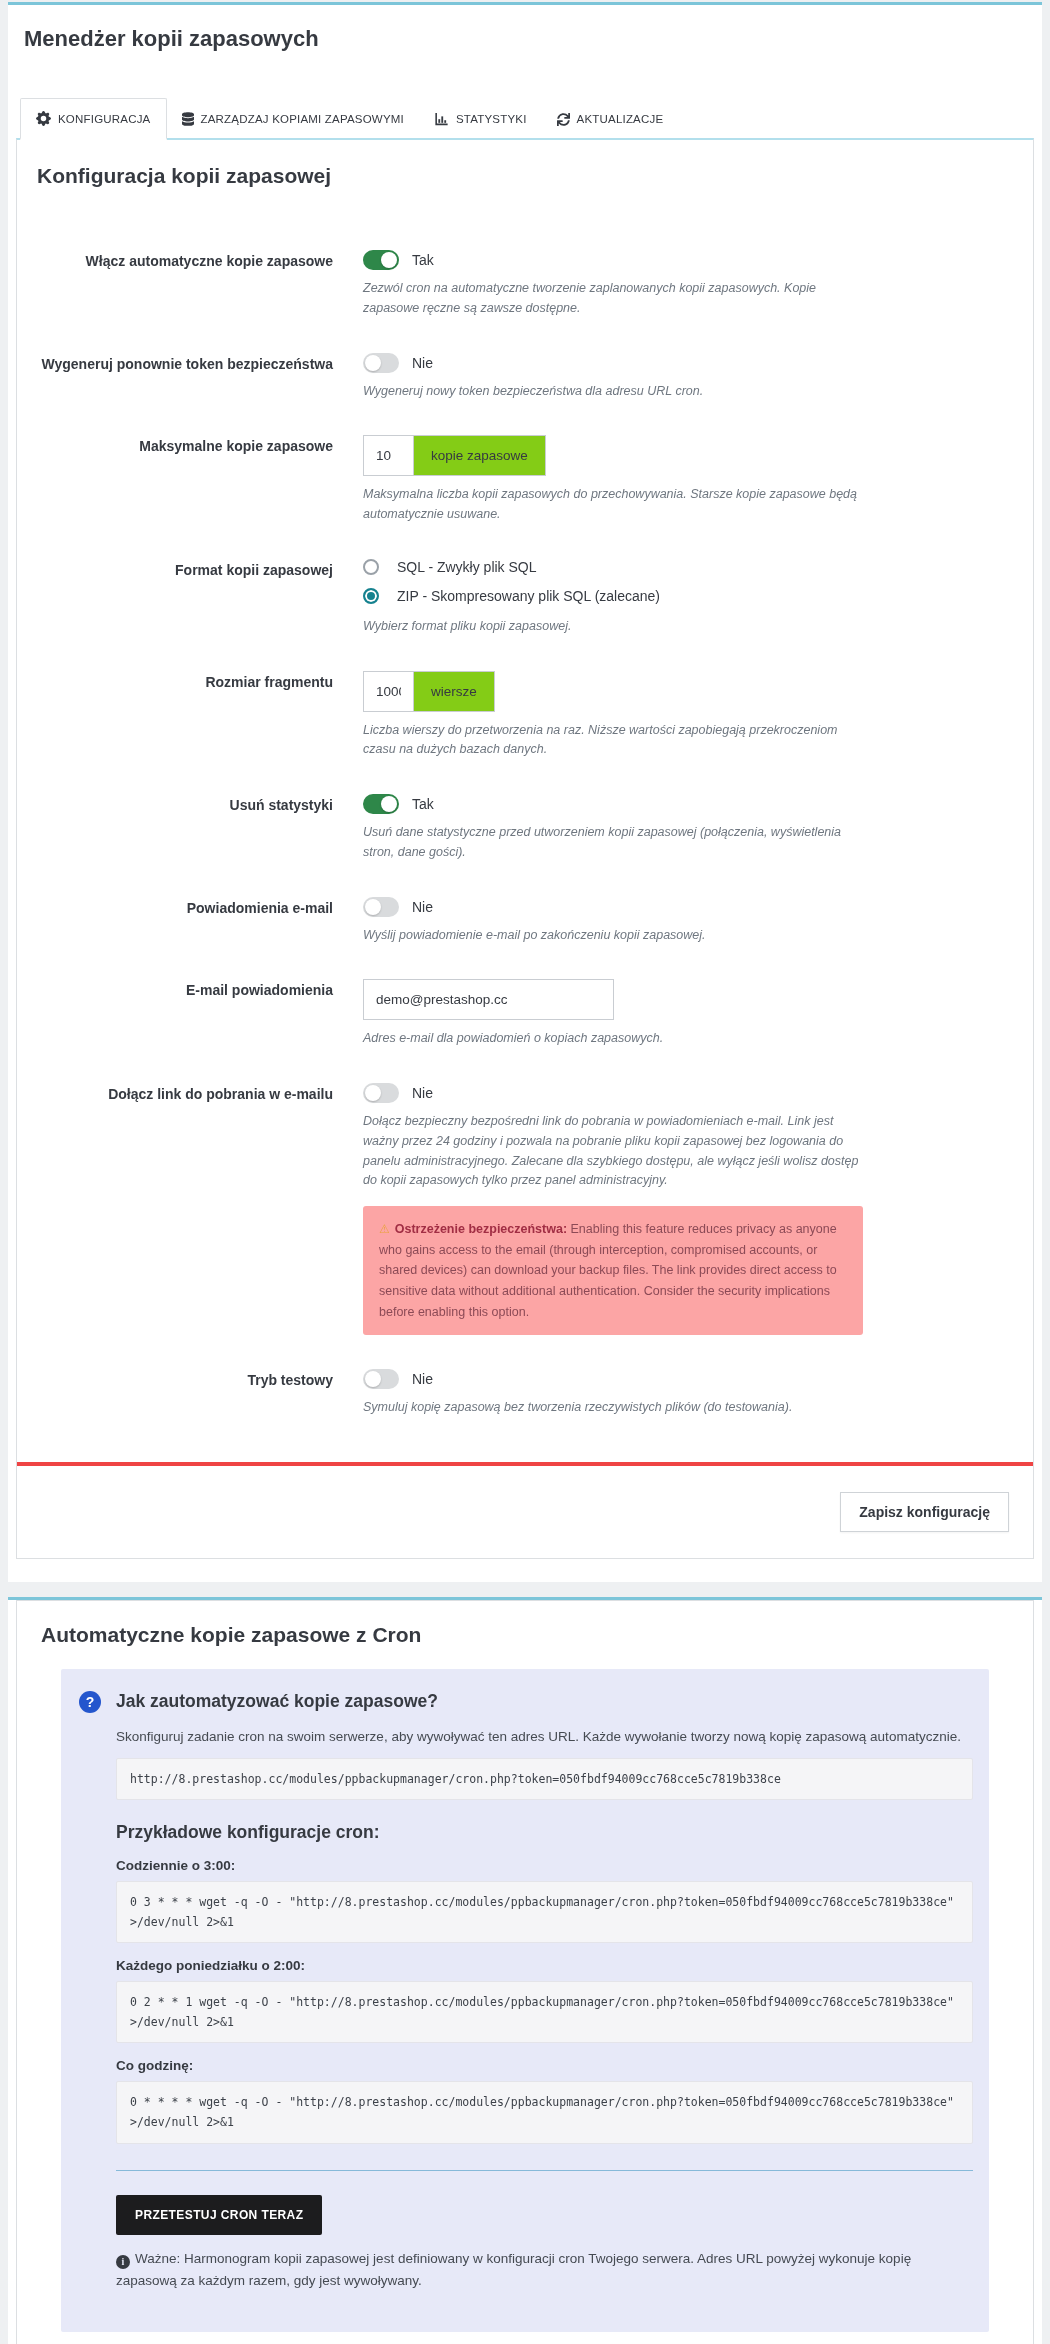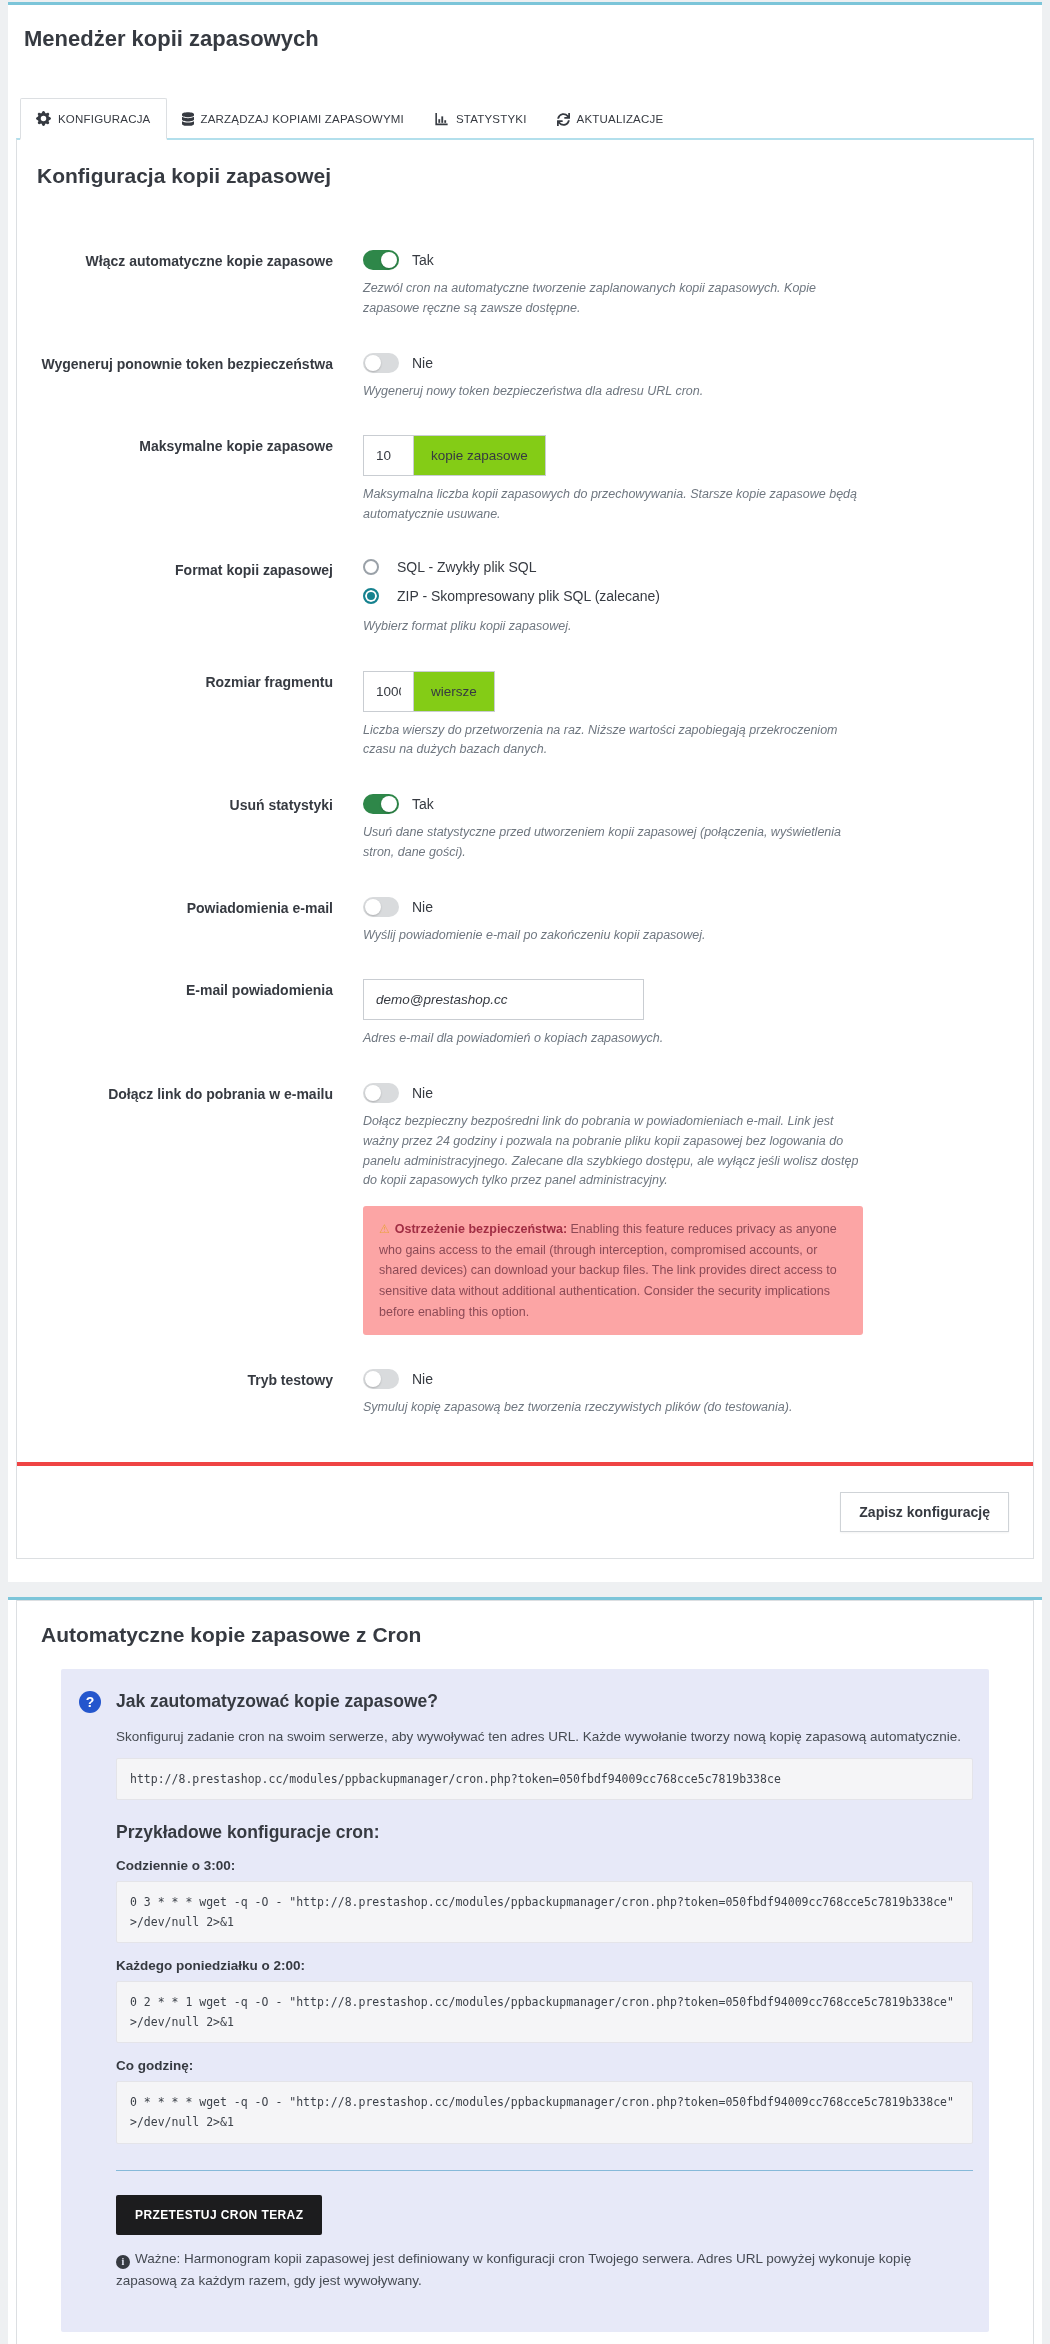--- a/index.html
+++ b/index.html
@@ -39,21 +39,21 @@
   .switch.on{background:#2e8749;}
   .switch.off{background:#d9dbdd;}
   .knob{position:absolute;top:2px;width:16px;height:16px;border-radius:50%;background:#fff;box-shadow:0 1px 2px rgba(0,0,0,.2);}
   .on .knob{right:2px;} .off .knob{left:2px;}
   .state{font-size:14px;}
 
   
   .igroup{display:flex;}
   .inp{height:41px;border:1px solid #c9cdd2;font-size:13.5px;padding:0 12px;color:#363a41;
        font-family:inherit;box-sizing:border-box;background:#fff;outline:none;}
-  .w75{width:51px;} .w235{width:281px;font-style:italic;}
+  .w75{width:51px;} .w235{width:251px;}
   .addon{display:flex;align-items:center;background:#84cc16;border:1px solid #c9cdd2;border-left:none;
          font-size:13.5px;padding:0 17px;color:#363a41;}
 
   
   .radio{display:flex;align-items:center;gap:18px;font-size:14px;margin:0 0 13px;cursor:pointer;}
   .rdot{width:16px;height:16px;border-radius:50%;border:2px solid #9aa1a8;box-sizing:border-box;background:#fff;flex-shrink:0;}
   .rdot.checked{border-color:#16828f;background:#16828f;box-shadow:inset 0 0 0 2px #fff;}
 
   
   .warnbox{background:#fca5a5;border-radius:3px;padding:13px 16px;margin-top:15px;

